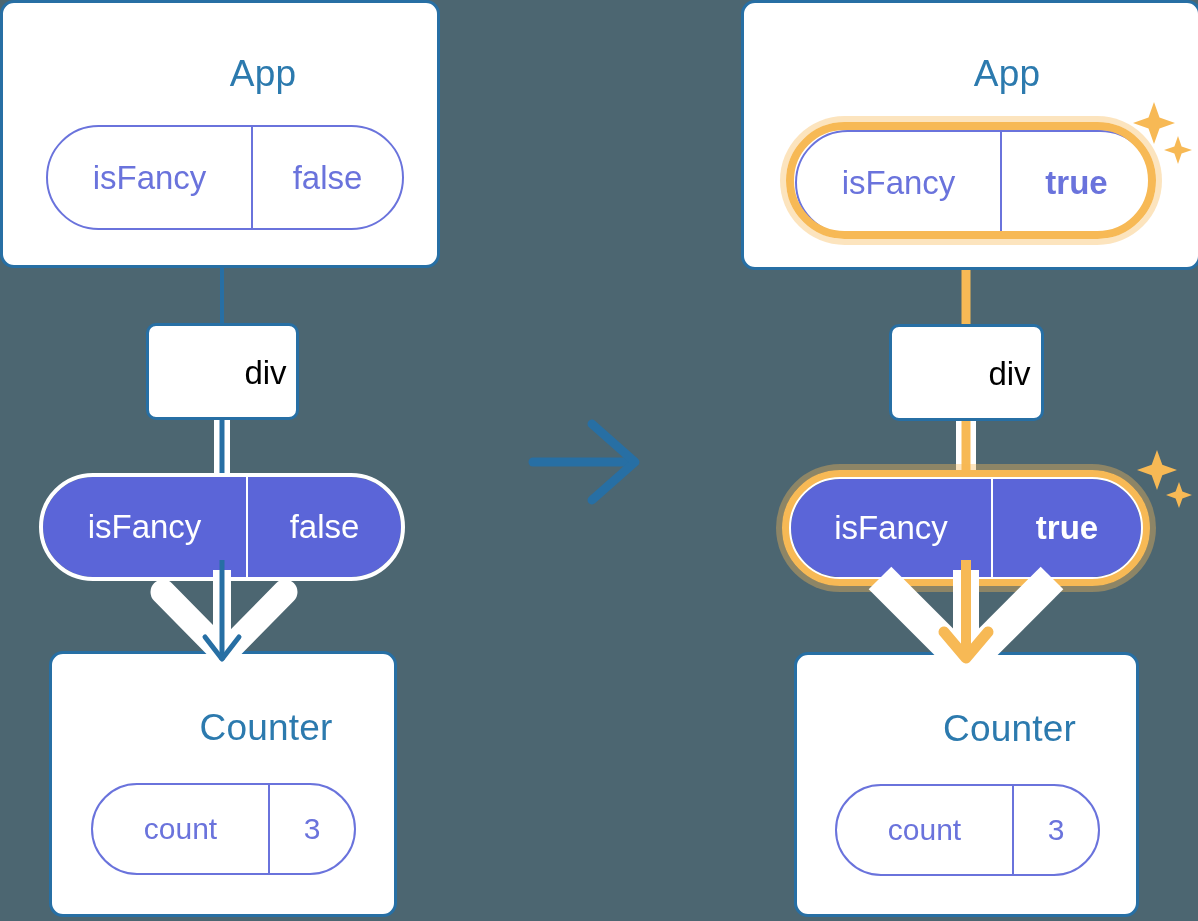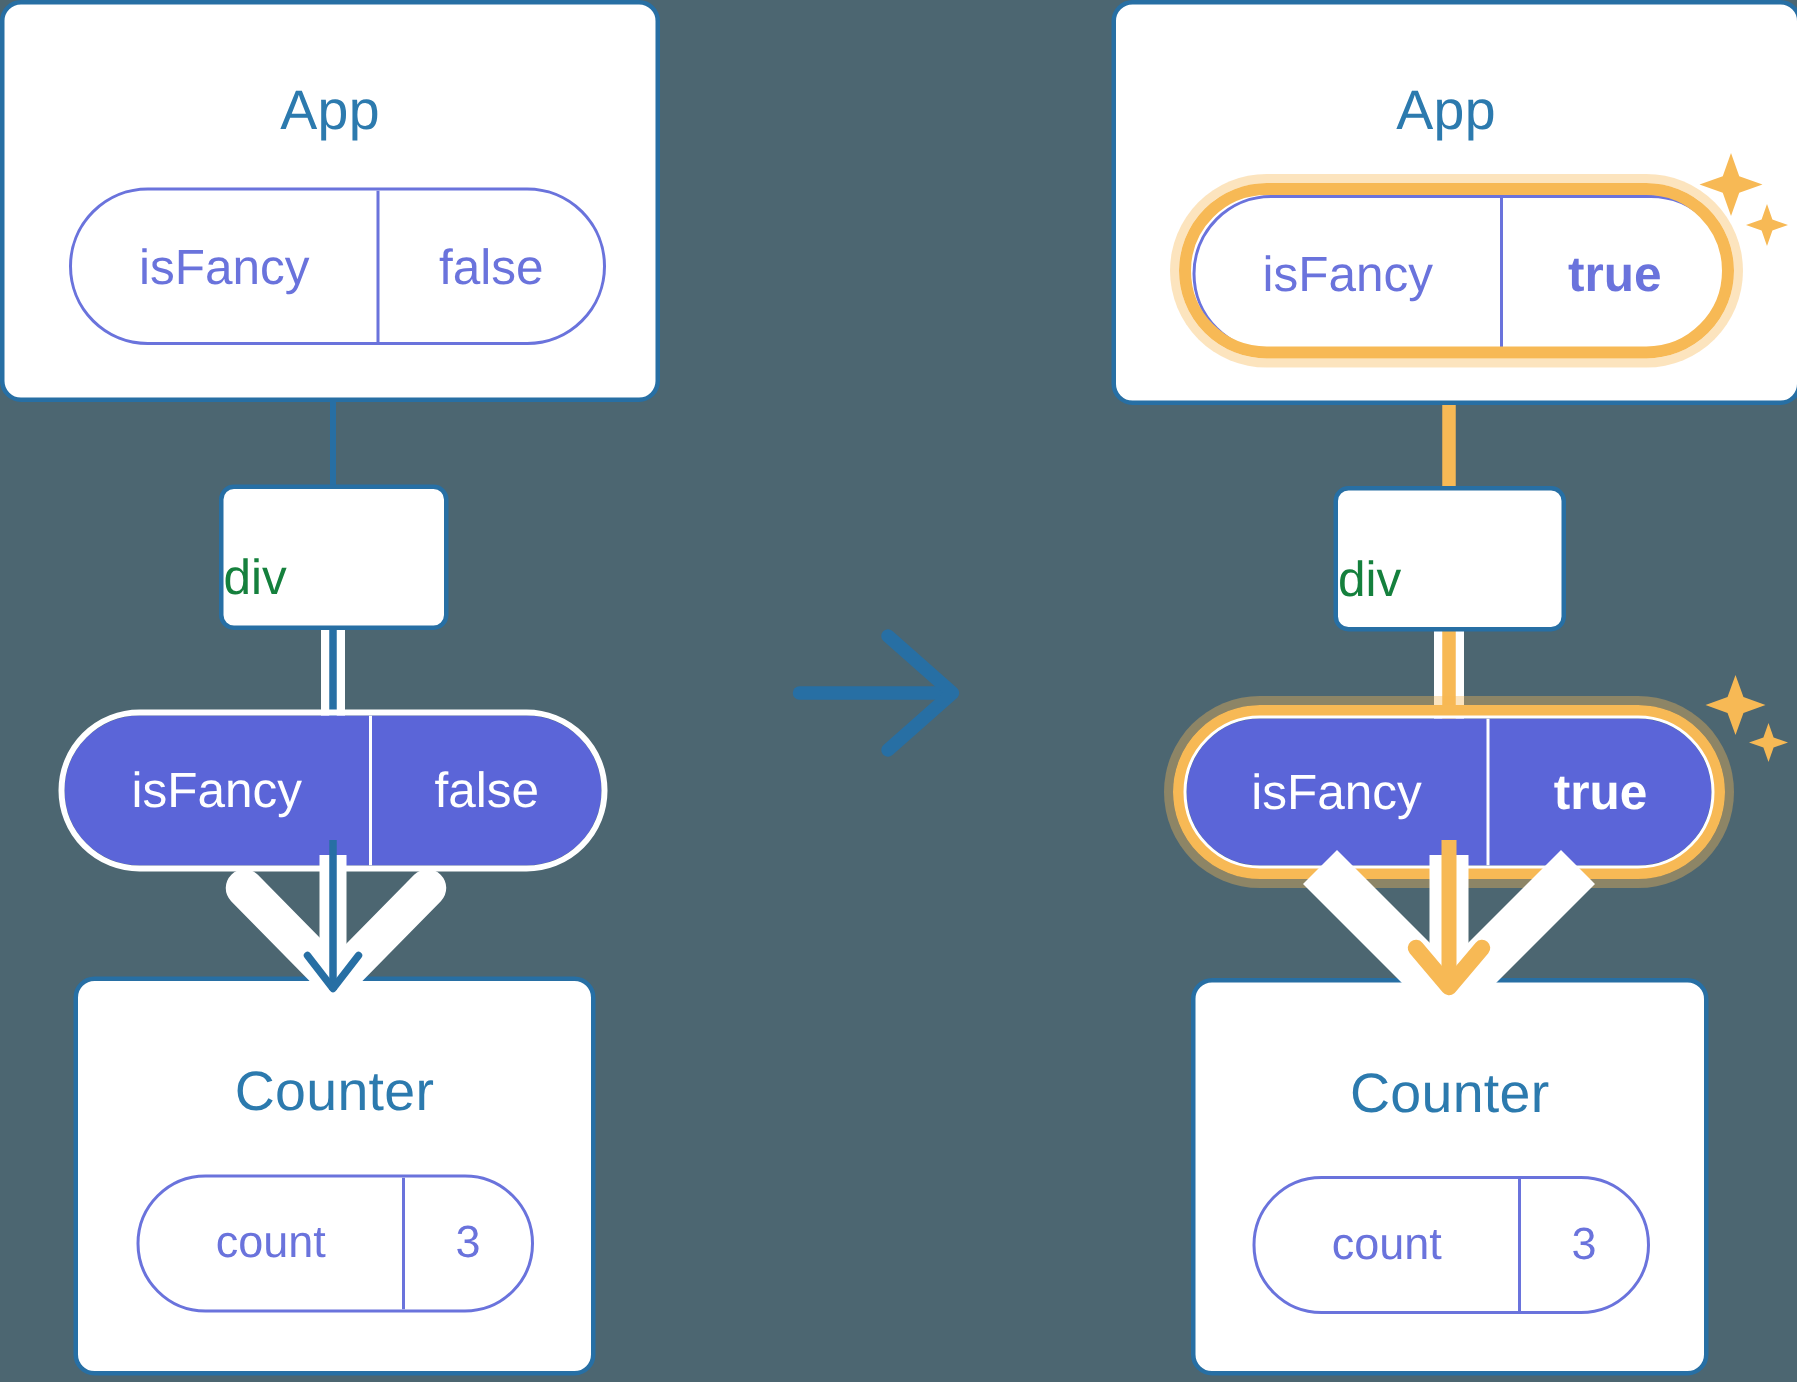--- a/index.html
+++ b/index.html
@@ -24,37 +24,37 @@
     top: 0;
     width: 1198px;
     height: 921px;
   }
   .node-box {
     position: absolute;
     background: #ffffff;
     border: 3px solid #276FA4;
     border-radius: 14px;
     box-sizing: border-box;
+    padding-left: 43px;
   }
   .node-title {
     position: absolute;
     width: 100%;
     text-align: center;
     color: #2C7AAE;
     font-size: 37px;
     font-weight: 400;
     letter-spacing: 0.2px;
   }
   .div-label {
     position: absolute;
     width: 100%;
-    text-align: left;
-    color: #15803d;
+    text-align: center;
+    color: #000000;
     font-size: 33px;
-    margin-top: 12px;
   }
   .pill-outline {
     position: absolute;
     background: #ffffff;
     border: 2px solid #6A73DC;
     border-radius: 999px;
     box-sizing: border-box;
     display: flex;
     align-items: stretch;
     overflow: hidden;

